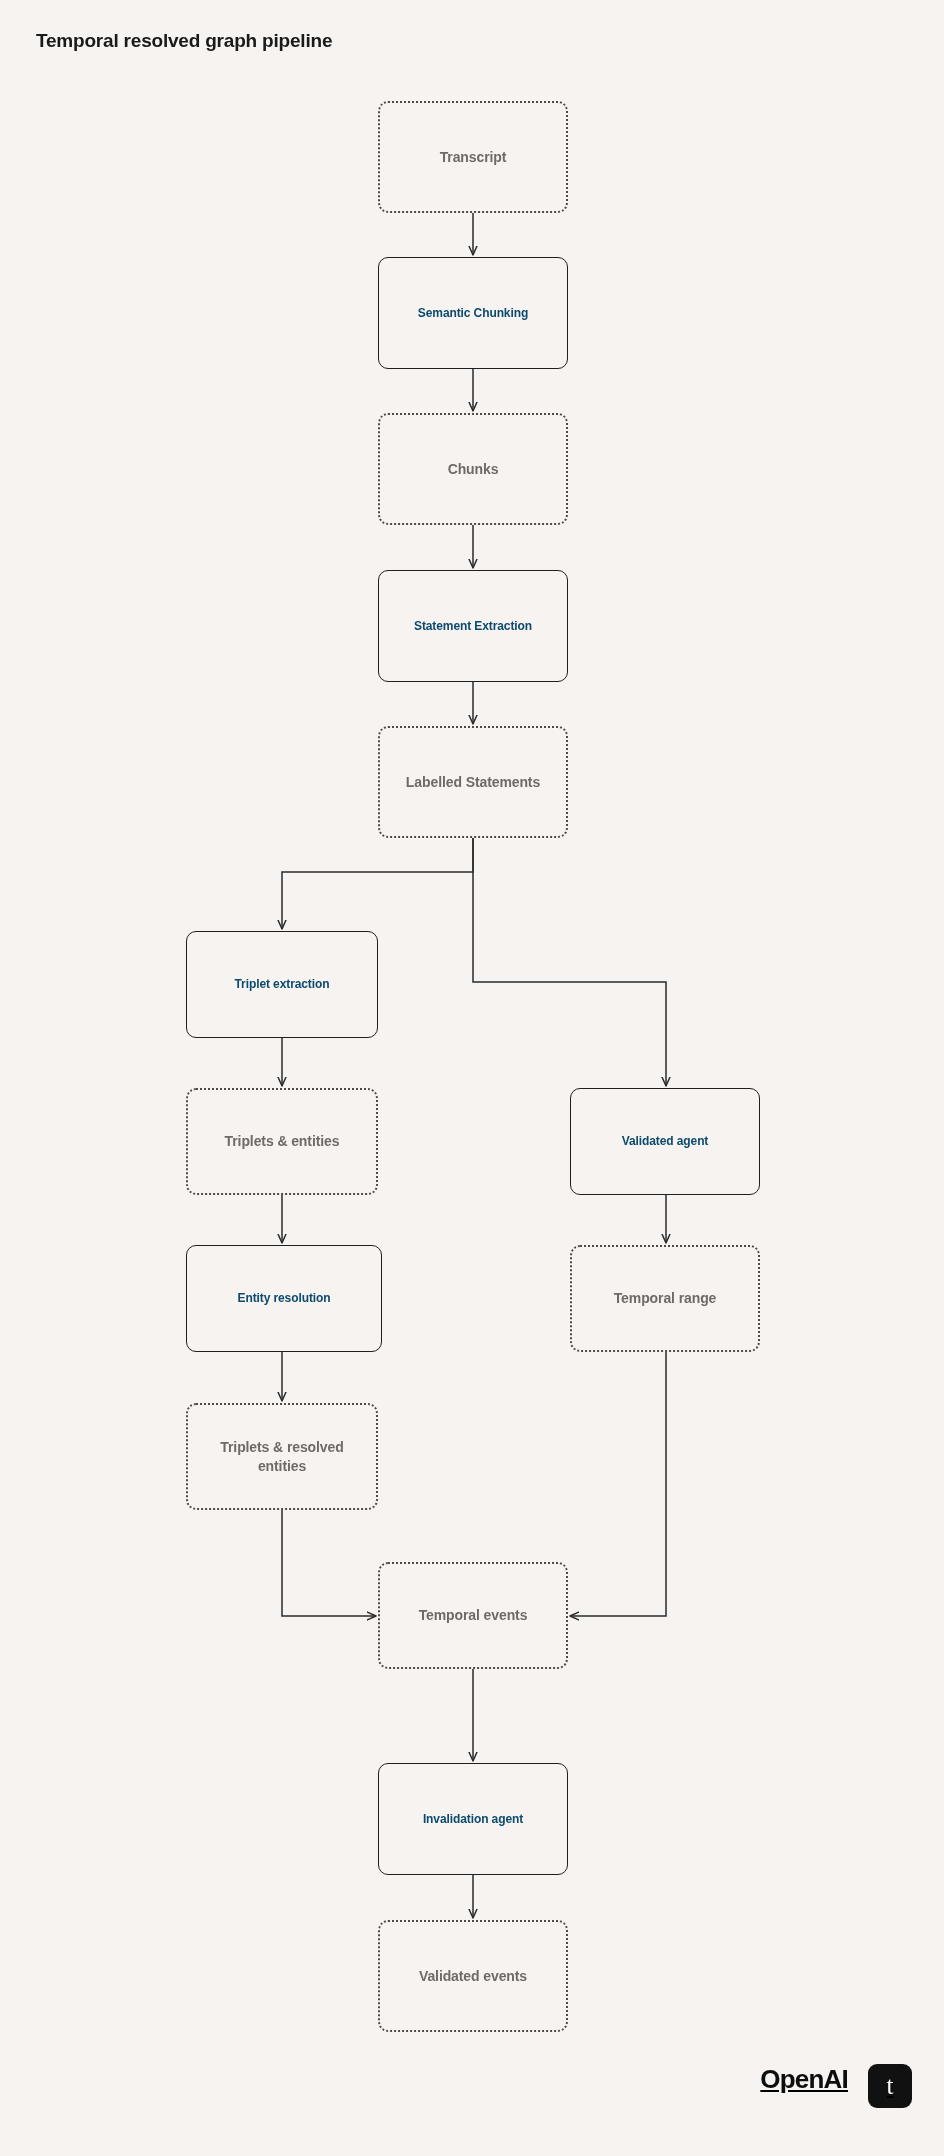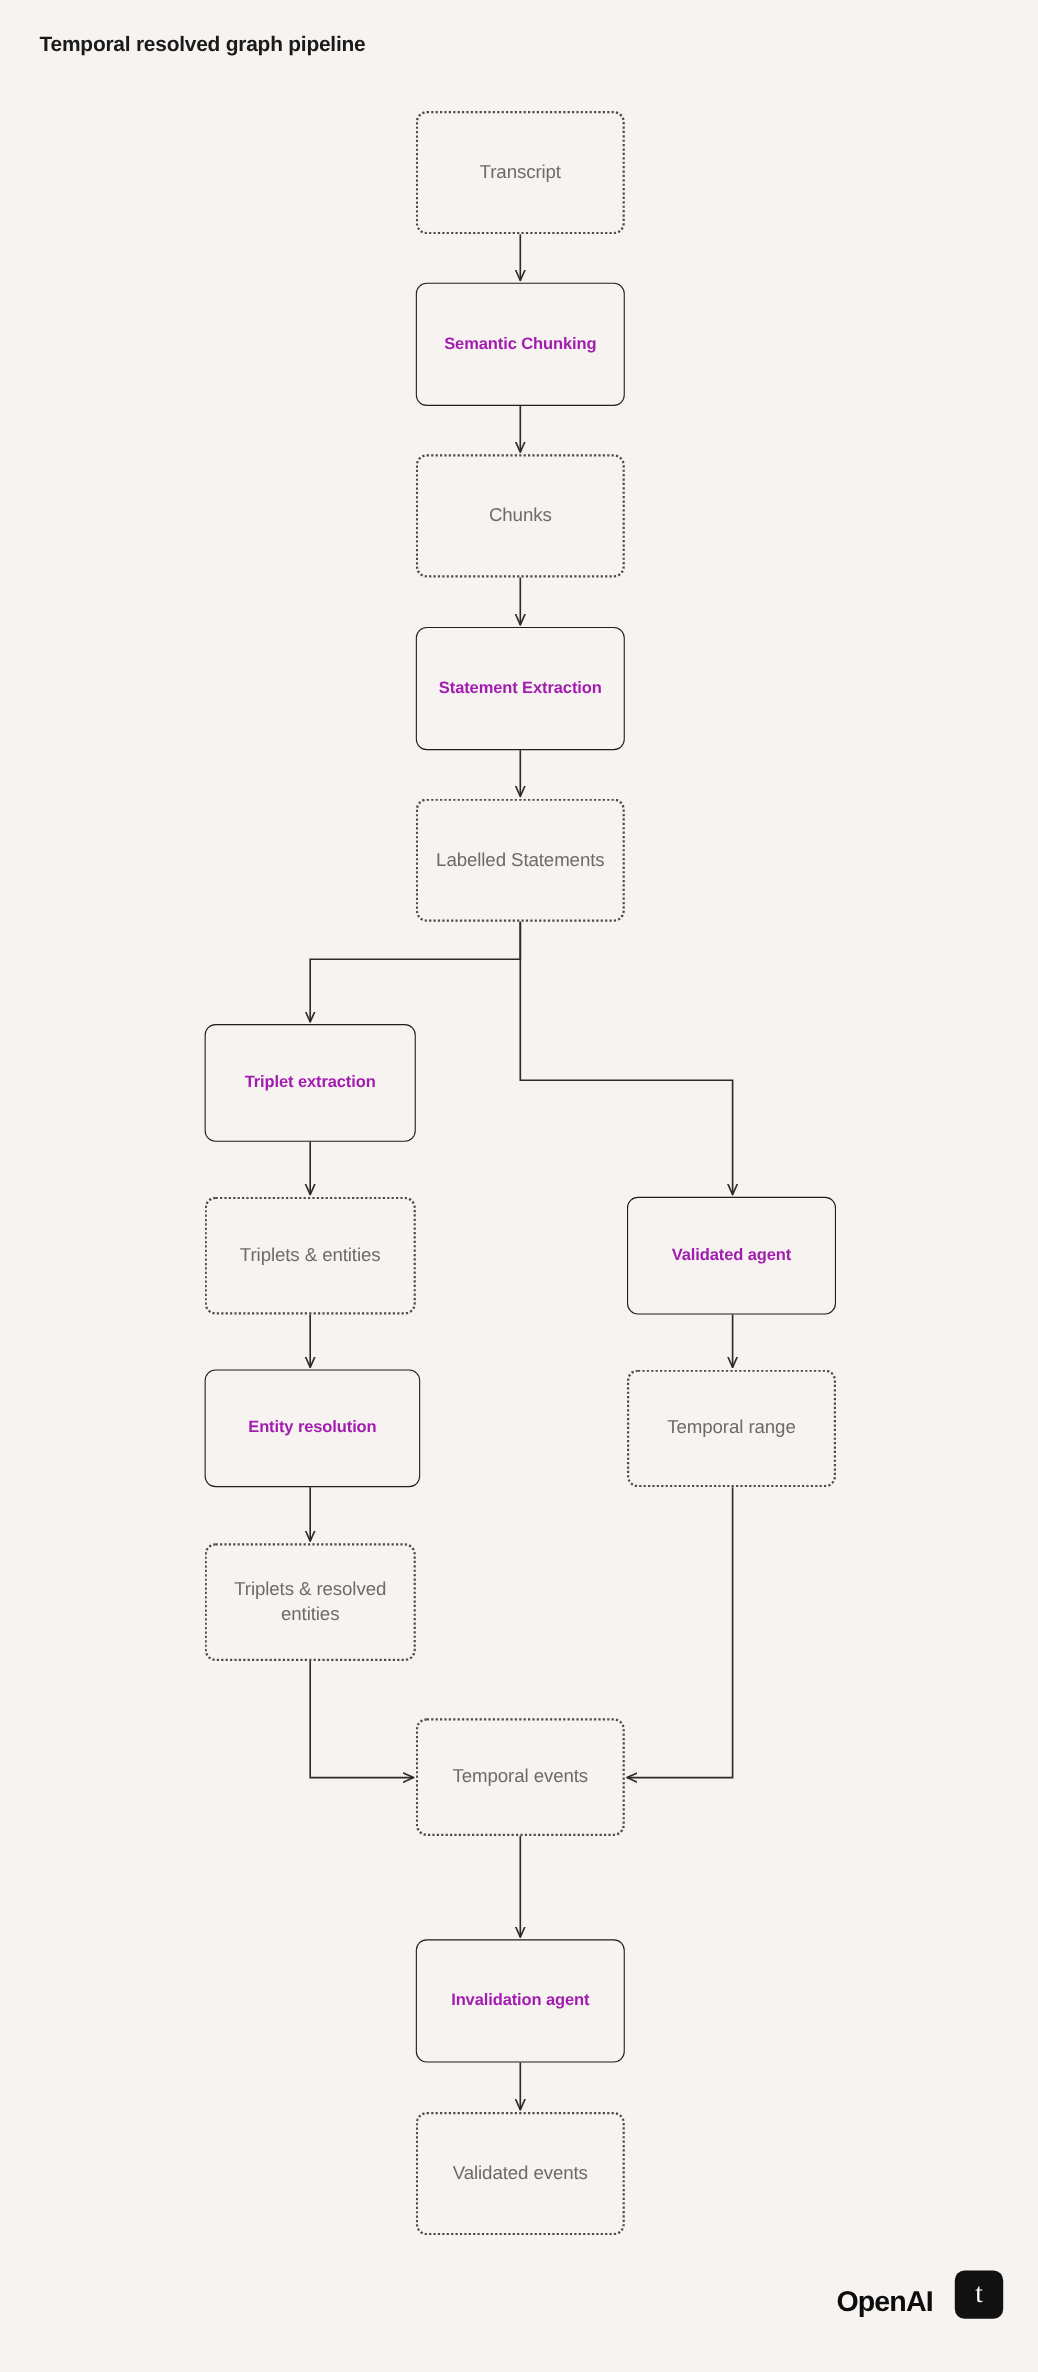--- a/index.html
+++ b/index.html
@@ -36,40 +36,41 @@
     display: flex;
     align-items: center;
     justify-content: center;
     text-align: center;
     padding: 6px 10px;
     line-height: 1.35;
   }
   .node-process {
     border: 1.6px solid #1f1f1f;
     border-radius: 10px;
-    color: #a21caf;
-    font-size: 15px;
+    color: #0c4a6e;
+    font-size: 12px;
     font-weight: bold;
     letter-spacing: -0.1px;
   }
   .node-artifact {
     border: 2px dotted #4d4a47;
     border-radius: 10px;
     color: #6d6a67;
-    font-size: 17px;
-    font-weight: normal;
+    font-size: 14px;
+    font-weight: bold;
     letter-spacing: -0.1px;
   }
   #footer {
     position: absolute;
     right: 32px;
     bottom: 48px;
     display: flex;
-    align-items: flex-end;
+    align-items: flex-start;
     gap: 20px;
+    text-decoration: underline;
   }
   #openai-wordmark {
     font-size: 26px;
     font-weight: bold;
     color: #0d0d0d;
     letter-spacing: -0.8px;
   }
   #t-logo {
     width: 44px;
     height: 44px;

